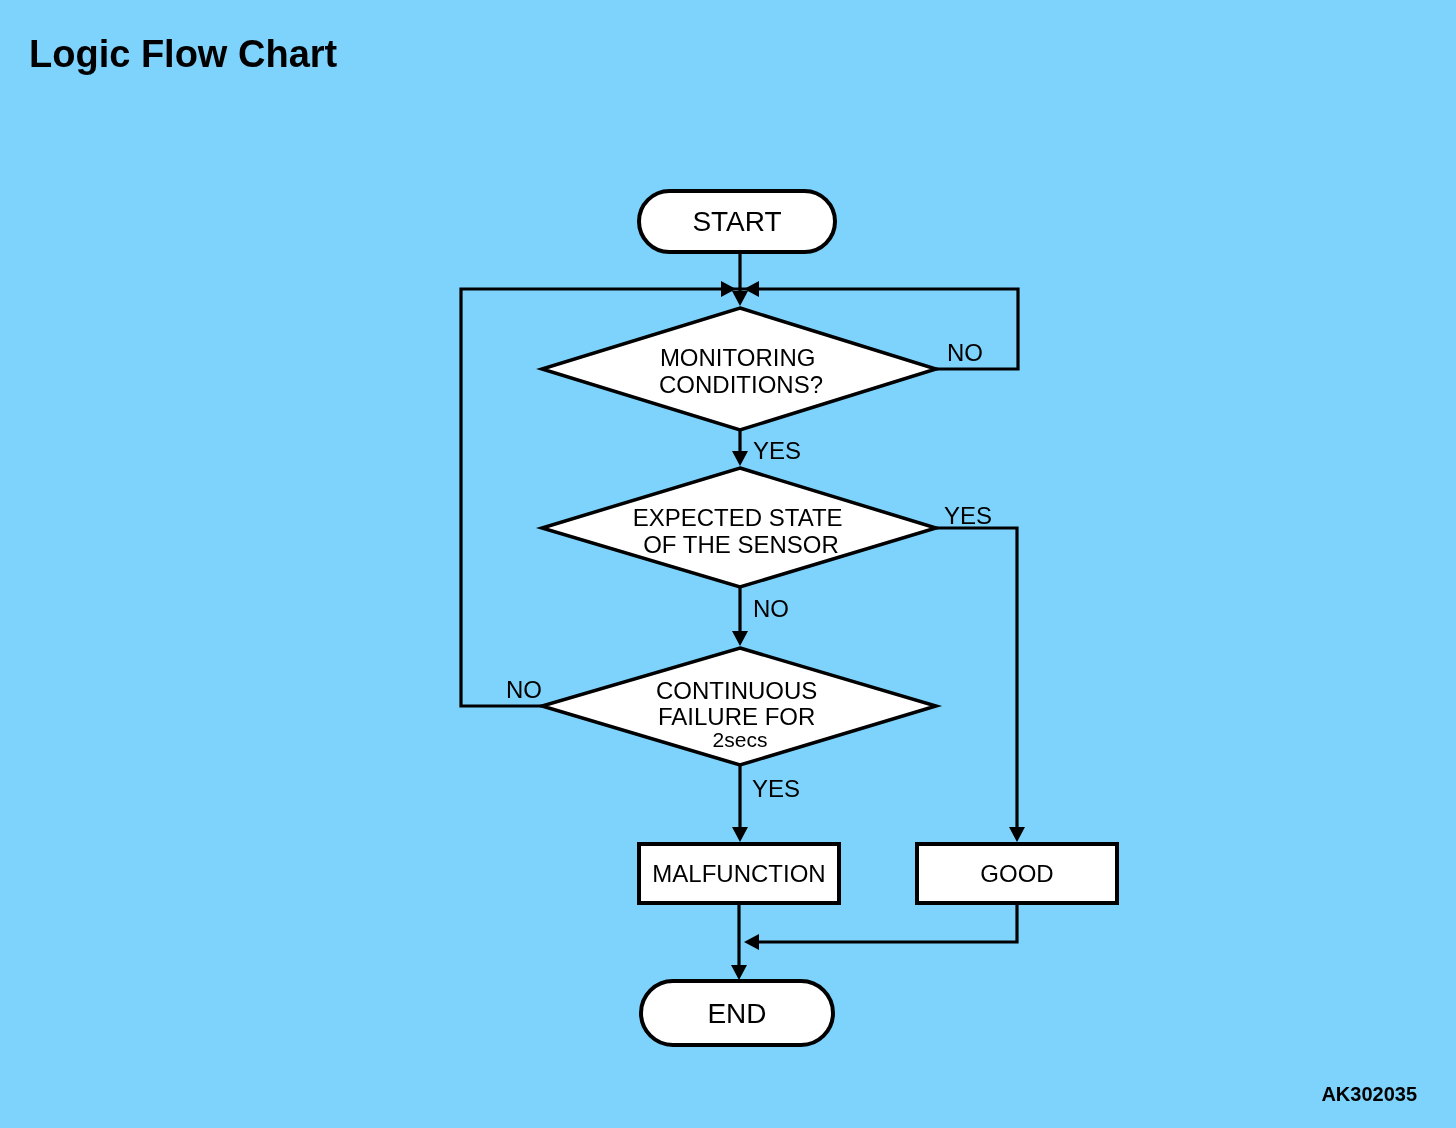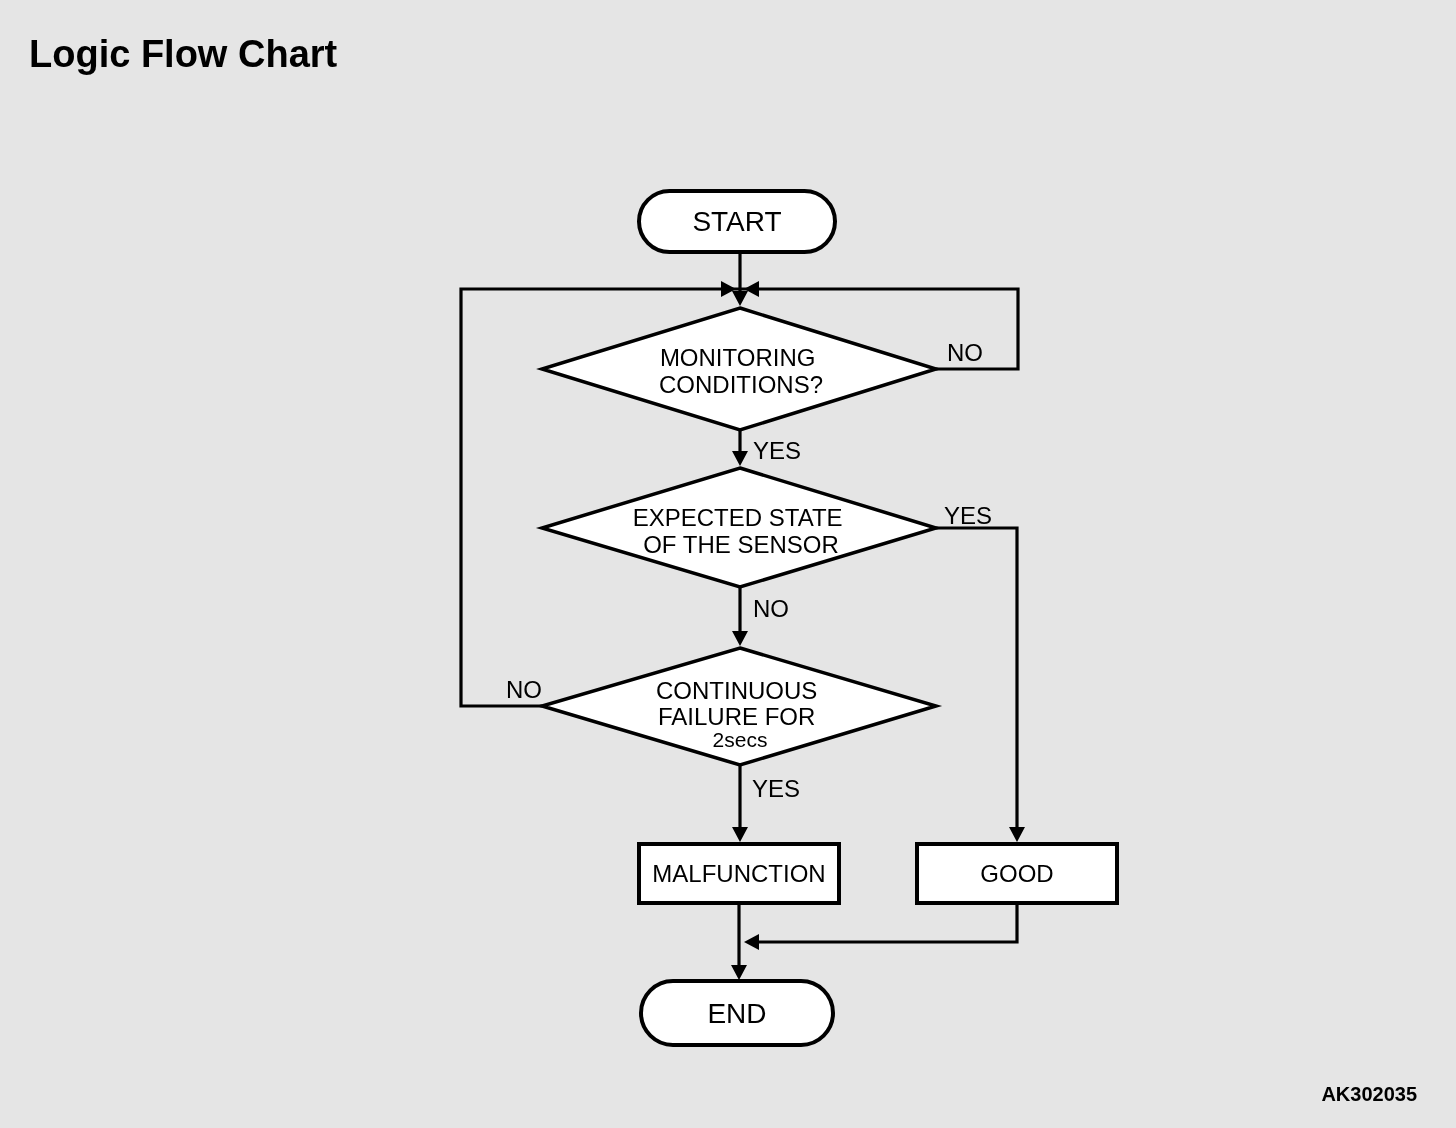--- a/index.html
+++ b/index.html
@@ -4,21 +4,21 @@
 <style>
   html, body {
     margin: 0;
     padding: 0;
     background: #ffffff;
   }
   .canvas {
     position: relative;
     width: 1456px;
     height: 1128px;
-    background: #e5e5e5;
+    background: #7dd3fc;
     overflow: hidden;
     font-family: "Liberation Sans", sans-serif;
   }
   svg.flow {
     position: absolute;
     left: 0;
     top: 0;
     display: block;
   }
   .shape {

